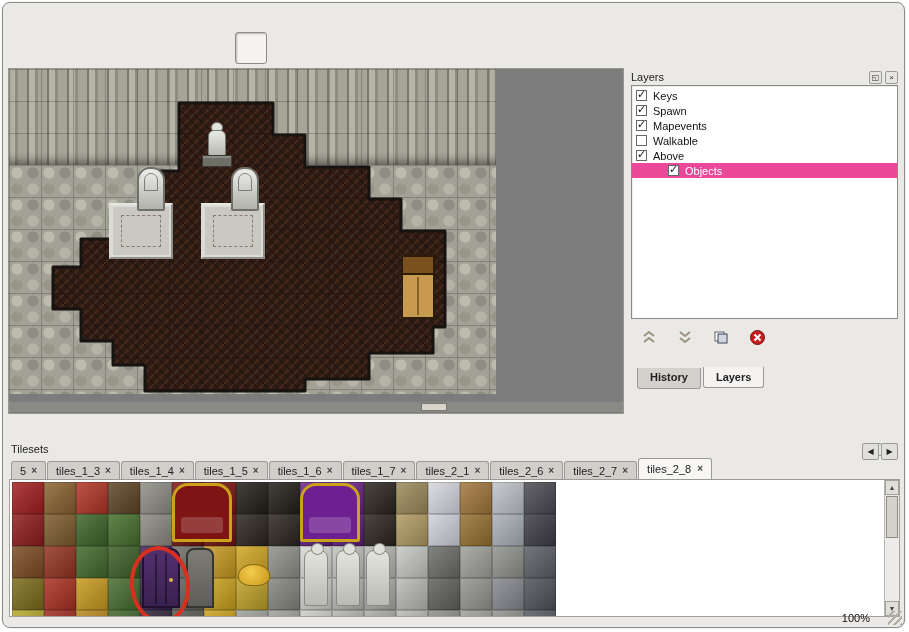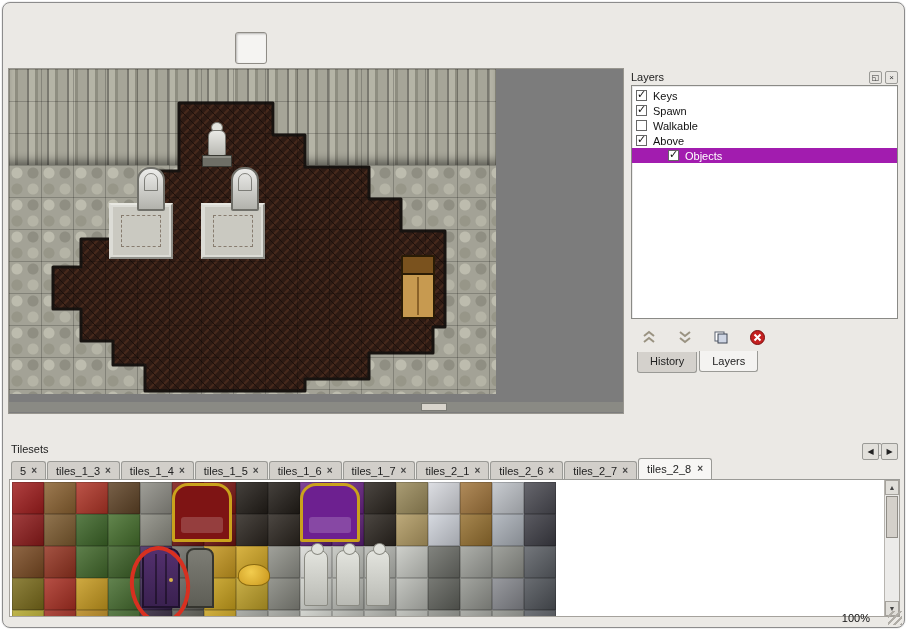--- a/index.html
+++ b/index.html
@@ -66,24 +66,24 @@
   .op-slider{flex:1;position:relative;height:13px;}
   .op-track{position:absolute;left:0;right:0;top:3px;height:7px;background:linear-gradient(#3a62c4,#20418f);
     border:1px solid #17357c;border-radius:3px;}
   .op-handle{position:absolute;right:-1px;top:0;width:16px;height:13px;background:#d9d6d0;border:1px solid #7d7a74;border-radius:2px;
     background-image:repeating-linear-gradient(90deg,#b0ada7 0 1px,transparent 1px 3px);}
   .layer-list{margin:0 2px;height:234px;background:#fff;border:1px solid #8a8a86;box-shadow:inset 1px 1px 0 rgba(0,0,0,.08);
     overflow:hidden;padding-top:2px;}
   .layer-row{display:flex;align-items:center;gap:6px;padding:1px 4px;height:15px;font-size:11px;color:#111;}
   .layer-row .cb{width:11px;height:11px;background:#fff;border:1px solid #666;position:relative;flex:none;}
   .layer-row.checked .cb::after{content:"✓";position:absolute;top:-3px;left:0;font-size:11px;font-weight:bold;color:#111;}
-  .layer-row.selected{background:#a21caf;color:#fff;padding-left:36px;}
+  .layer-row.selected{background:#ec4899;color:#fff;padding-left:36px;}
   .layer-actions{display:flex;align-items:center;gap:16px;padding:9px 10px 6px 10px;}
   .act{display:flex;align-items:center;justify-content:center;width:20px;height:18px;}
-  .ltabs{display:flex;padding-left:8px;margin-top:0;}
+  .ltabs{display:flex;padding-left:8px;margin-top:16px;font-weight:bold;}
   .ltab{padding:3px 12px 4px 12px;font-size:11px;color:#222;background:#d4d1cc;border:1px solid #9a9a96;border-top:none;
     border-radius:0 0 3px 3px;margin-right:2px;}
   .ltab.active{background:#f4f3f1;position:relative;top:-1px;padding-top:4px;}
 
   
   .tilesets-panel{position:absolute;left:6px;top:438px;width:891px;height:176px;}
   .ttabs{position:relative;display:flex;align-items:flex-end;height:23px;padding-left:2px;border-bottom:1px solid #9a9a96;}
   .ttab{display:flex;align-items:center;gap:5px;height:18px;padding:2px 8px;font-size:11px;color:#222;
     background:#d2cfca;border:1px solid #9a9a96;border-bottom:none;border-radius:3px 3px 0 0;margin-right:1px;}
   .ttab.active{background:#f7f6f4;height:21px;position:relative;z-index:2;gap:6px;}
@@ -210,20 +210,24 @@
     </div>
     <div class="layer-list">
 
     <div class="layer-row checked">
           <span class="cb"></span>
           <span>Keys</span>
         </div>
         <div class="layer-row checked">
           <span class="cb"></span>
           <span>Spawn</span>
+        </div>
+        <div class="layer-row checked">
+          <span class="cb"></span>
+          <span>Mapevents</span>
         </div>
         <div class="layer-row">
           <span class="cb"></span>
           <span>Walkable</span>
         </div>
         <div class="layer-row checked">
           <span class="cb"></span>
           <span>Above</span>
         </div>
         <div class="layer-row checked selected">

